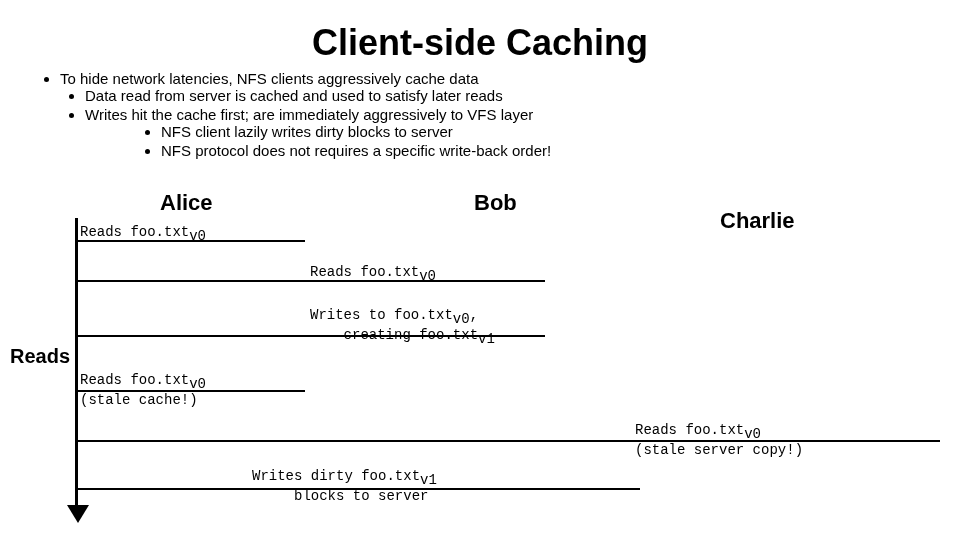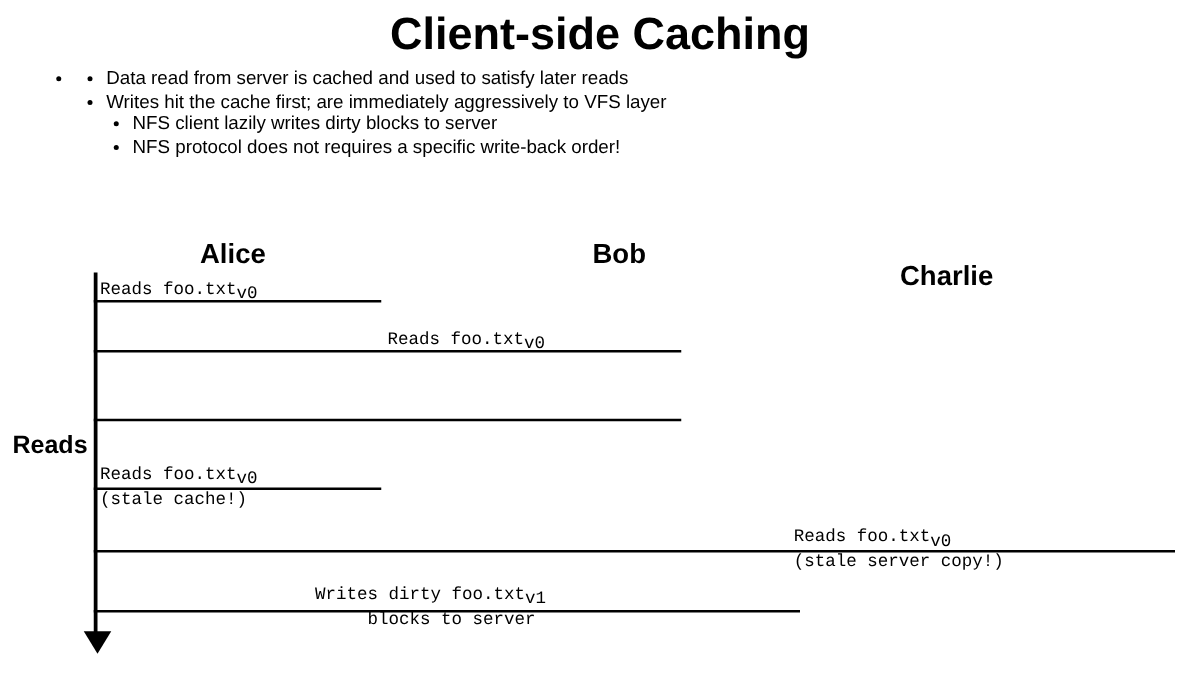--- a/index.html
+++ b/index.html
@@ -8,21 +8,21 @@
       height: 540px;
       background: #fff;
       font-family: 'Times New Roman', Times, serif;
       overflow: hidden;
       position: relative;
     }
 
     .slide {
       width: 960px;
       height: 540px;
-      padding: 6px 30px;
+      padding: 22px 30px;
       position: relative;
     }
 
     h1 {
       text-align: center;
       font-size: 36px;
       font-weight: bold;
       font-family: Arial, sans-serif;
       margin-bottom: 6px;
     }
@@ -36,21 +36,21 @@
     .bullets li {
       list-style-type: disc;
       margin-bottom: 2px;
     }
 
     .bullets .sub {
       margin-left: 25px;
     }
 
     .bullets .subsub {
-      margin-left: 21px;
+      margin-left: 76px;
     }
 
     
     .diagram {
       position: absolute;
       top: 190px;
       left: 0;
       width: 848px;
       height: 350px;
     }
@@ -137,20 +137,21 @@
     }
   </style>
 </head>
 <body>
 
 <div class="slide">
   <h1>Client-side Caching</h1>
 
   <ul class="bullets">
     <li>
+      <span>To hide network latencies, NFS clients aggressively cache data</span>
       <ul>
         <li class="sub">
           <span>Data read from server is cached and used to satisfy later reads</span>
         </li>
         <li class="sub">
           <span>Writes hit the cache first; are immediately aggressively to VFS layer</span>
           <ul>
             <li class="subsub">
               <span>NFS client lazily writes dirty blocks to server</span>
             </li>
@@ -179,20 +180,24 @@
     <div class="label" style="left:80px; top:34px;">
       Reads foo.txt<sub>v0</sub>
     </div>
 
     <div class="tick" style="top:90px; width:470px;"></div>
     <div class="label" style="left:310px; top:74px;">
       Reads foo.txt<sub>v0</sub>
     </div>
 
     <div class="tick" style="top:145px; width:470px;"></div>
+    <div class="label" style="left:310px; top:117px;">
+      Writes to foo.txt<sub>v0</sub>,<br>
+      &nbsp;&nbsp;&nbsp;&nbsp;creating foo.txt<sub>v1</sub>
+    </div>
 
     <div class="tick" style="top:200px; width:230px;"></div>
     <div class="label" style="left:80px; top:182px;">
       Reads foo.txt<sub>v0</sub><br>
       (stale cache!)
     </div>
 
     <div class="tick" style="top:250px; width:865px;"></div>
     <div class="label" style="left:635px; top:232px;">
       Reads foo.txt<sub>v0</sub><br>

